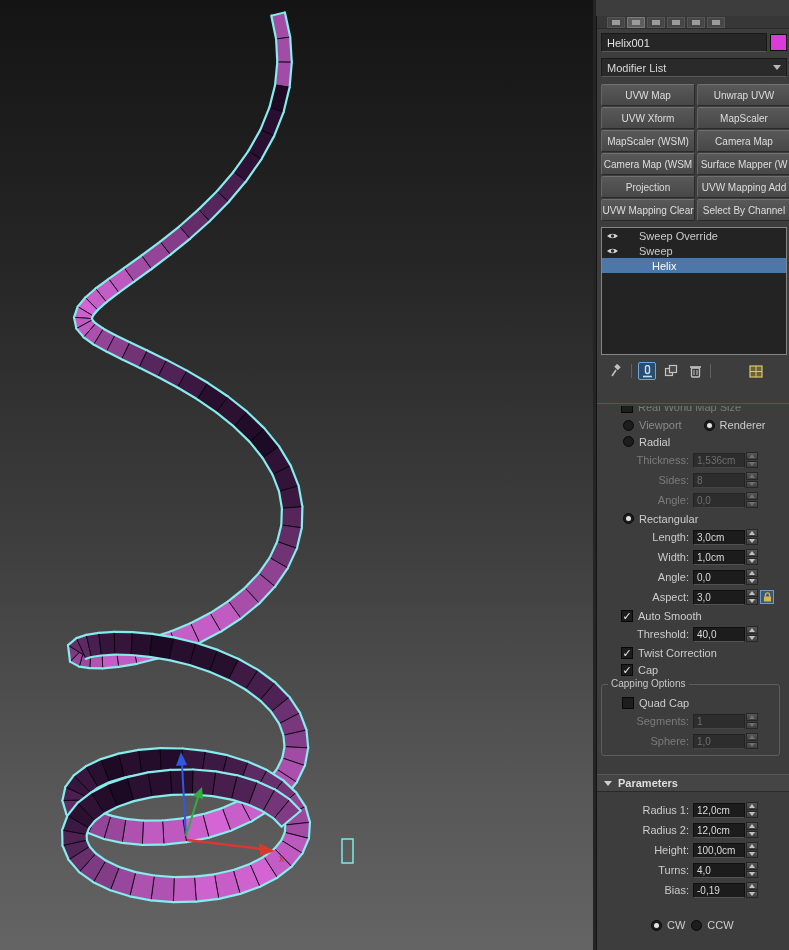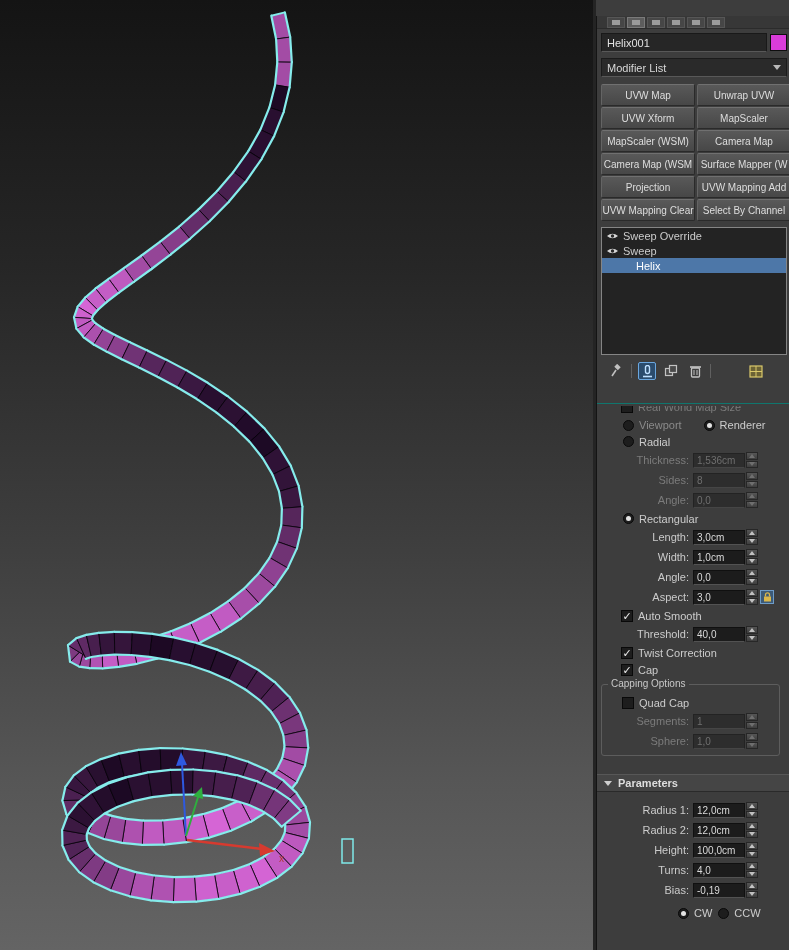--- a/index.html
+++ b/index.html
@@ -30,21 +30,21 @@
   .modlist{display:flex;align-items:center;margin:6px 2px 0 4px;height:19px;background:#2a2a2a;
     border:1px solid #1b1b1b;border-bottom-color:#585858;padding:0 5px;color:#d8d8d8}
   .modlist .arrow{margin-left:auto;width:0;height:0;border:4px solid transparent;border-top:5px solid #b9b9b9;margin-top:4px}
 
   .btn-grid{display:grid;grid-template-columns:94px 94px;gap:1px 2px;margin:7px 0 0 4px;width:192px;overflow:hidden}
   .mod-btn{height:22px;background:linear-gradient(#595959,#474747);border:1px solid #2a2a2a;
     border-top-color:#707070;border-left-color:#646464;border-radius:2px;color:#dedede;font-size:10px;
     display:flex;align-items:center;justify-content:center;white-space:nowrap;overflow:hidden;padding:0 2px}
 
   .stack{margin:6px 2px 0 4px;height:128px;background:#232323;border:1px solid #858585;overflow:hidden}
-  .stack-row{height:15px;display:flex;align-items:center;padding-left:4px;gap:4px;color:#cccccc;font-size:11px}
+  .stack-row{height:15px;display:flex;align-items:center;padding-left:4px;gap:20px;color:#cccccc;font-size:11px}
   .stack-row.sel{background:#4d77a8;color:#ffffff}
   .stack-row .eyebox{width:13px;height:10px;display:flex;align-items:center}
   .stack-row .spacer{width:26px}
 
   .stack-tools{display:flex;align-items:center;gap:6px;margin:6px 0 0 10px;height:20px}
   .tool{width:18px;height:18px;display:flex;align-items:center;justify-content:center}
   .tool.blue{border:1px solid #6aa7e0;background:#2b4c6d;border-radius:2px}
   .tdiv{width:1px;height:14px;background:#606060}
   .tool.last{margin-left:30px}
 
@@ -67,21 +67,21 @@
   .rpair.off .clabel{color:#8a8a8a}
 
   .cb{width:12px;height:12px;background:#1d1d1d;border:1px solid #090909;color:#ededed;
     font-size:11px;line-height:10px;text-align:center;margin-left:18px;flex:0 0 auto}
   .cb.checked::after{content:"\2713"}
   .rb{width:11px;height:11px;border-radius:50%;background:#1d1d1d;border:1px solid #090909;position:relative;margin-left:20px;flex:0 0 auto}
   .rb.sel::after{content:"";position:absolute;left:2px;top:2px;width:5px;height:5px;border-radius:50%;background:#e3e3e3}
   .clabel{margin-left:5px;color:#cccccc;white-space:nowrap}
   .rpair{display:flex;align-items:flex-end}
   .rpair + .rpair .rb{margin-left:22px}
-  .prow.center{padding-left:75px;margin-top:4px}
+  .prow.center{padding-left:48px;margin-top:16px}
   .prow.center .rb{margin-left:6px}
 
   .cliprow{height:10px;overflow:hidden}
   .cliprow .prow{margin-top:-8px}
 
   .pgroup{position:relative;margin:6px 9px 2px 4px;border:1px solid #5d5d5d;border-radius:3px;padding:9px 0 4px}
   .pgroup .gtitle{position:absolute;top:-7px;left:6px;background:#3d3d3d;padding:0 3px;font-size:10px;color:#c8c8c8}
   .pgroup .plabel{width:81px}
   .pgroup .cb{margin-left:14px}
 

